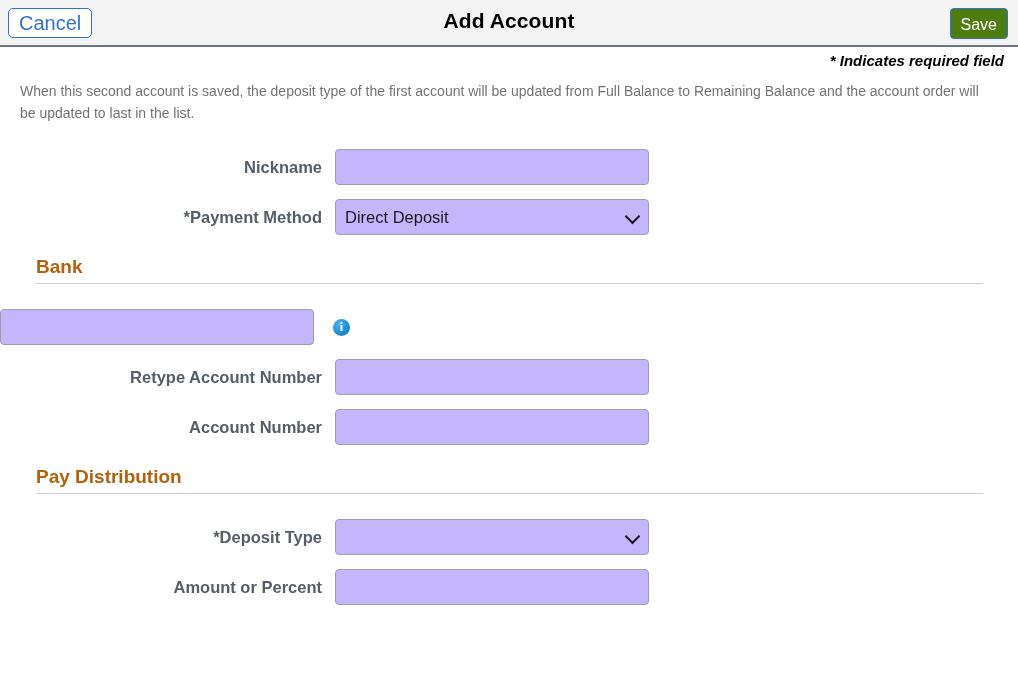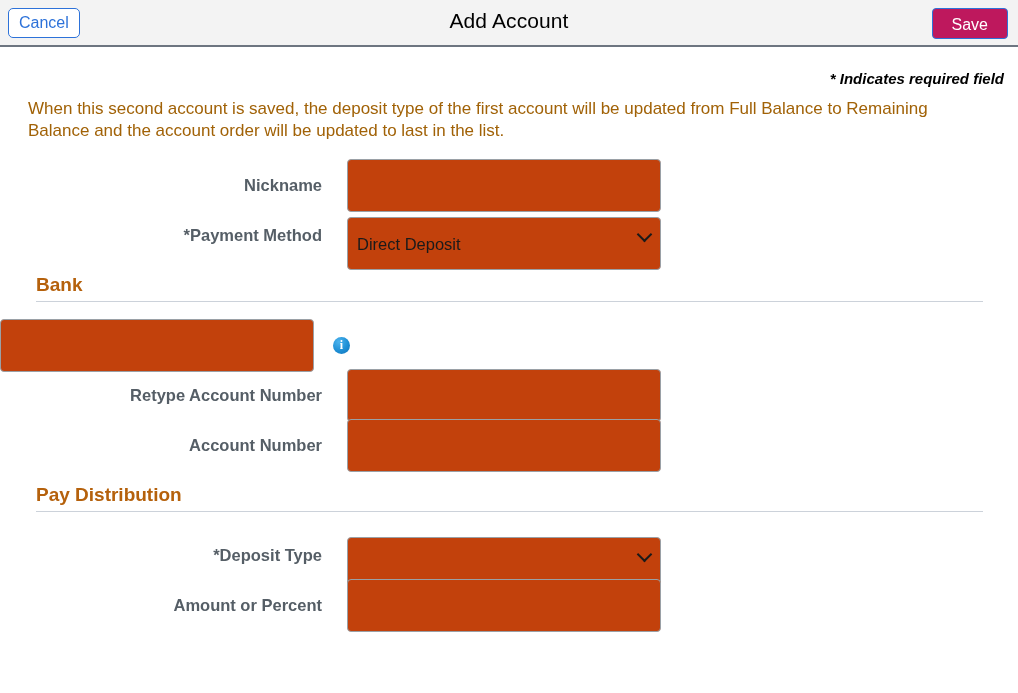--- a/index.html
+++ b/index.html
@@ -23,115 +23,114 @@
     border-bottom: 2px solid #6d7580;
     box-sizing: border-box;
   }
   .topbar-title {
     position: absolute;
     left: 0;
     right: 0;
     top: 9px;
     text-align: center;
     font-size: 21px;
-    font-weight: normal;
+    font-weight: bold;
     color: #000000;
     letter-spacing: 0.1px;
   }
   .btn-cancel {
     position: absolute;
     left: 8px;
     top: 8px;
     min-width: 69px;
     height: 30px;
     line-height: 28px;
     box-sizing: border-box;
     padding: 0 10px;
     background: #ffffff;
     border: 1px solid #2d72d9;
     border-radius: 5px;
     color: #2d72d9;
-    font-size: 16px;
+    font-size: 20px;
     font-family: "Liberation Sans", sans-serif;
     text-align: center;
     cursor: pointer;
   }
   .btn-save {
     position: absolute;
     right: 10px;
     top: 8px;
     min-width: 52px;
     height: 31px;
     line-height: 31px;
     box-sizing: border-box;
-    padding: 0 19px;
-    background: #be185d;
+    padding: 0 10px;
+    background: #4d7c0f;
     border: 1px solid #2d72d9;
     border-radius: 4px;
     color: #ffffff;
     font-size: 16px;
     font-family: "Liberation Sans", sans-serif;
     text-align: center;
     cursor: pointer;
   }
 
   
   .content {
     position: relative;
     padding: 0;
   }
   .required-note {
     margin: 0;
-    padding: 23px 14px 0 0;
+    padding: 5px 14px 0 0;
     text-align: right;
     font-style: italic;
     font-weight: bold;
     font-size: 15px;
     color: #000000;
   }
   .intro {
     margin: 11px 0 0 0;
-    padding: 0 30px 0 28px;
-    font-size: 17px;
+    padding: 0 30px 0 20px;
+    font-size: 14px;
     line-height: 22px;
-    color: #a16207;
+    color: #737373;
   }
 
   
   .form {
     margin-top: 18px;
   }
   .row {
     display: flex;
     align-items: center;
     height: 50px;
-    gap: 12px;
   }
   .row .label {
     width: 335px;
     text-align: right;
     padding-right: 13px;
     box-sizing: border-box;
     font-size: 16.5px;
     font-weight: bold;
     color: #555e66;
     white-space: nowrap;
   }
   .field-wrap {
     position: relative;
     display: flex;
     align-items: center;
   }
   .ctl {
     width: 314px;
-    height: 53px;
+    height: 36px;
     box-sizing: border-box;
     border: 1px solid #9aa0a6;
     border-radius: 4px;
-    background: #c2410c;
+    background: #c4b5fd;
     font-size: 16.5px;
     font-family: "Liberation Sans", sans-serif;
     color: #1a1a1a;
     padding: 0 9px;
     outline: none;
   }
   select.ctl {
     -webkit-appearance: none;
     -moz-appearance: none;
     appearance: none;

